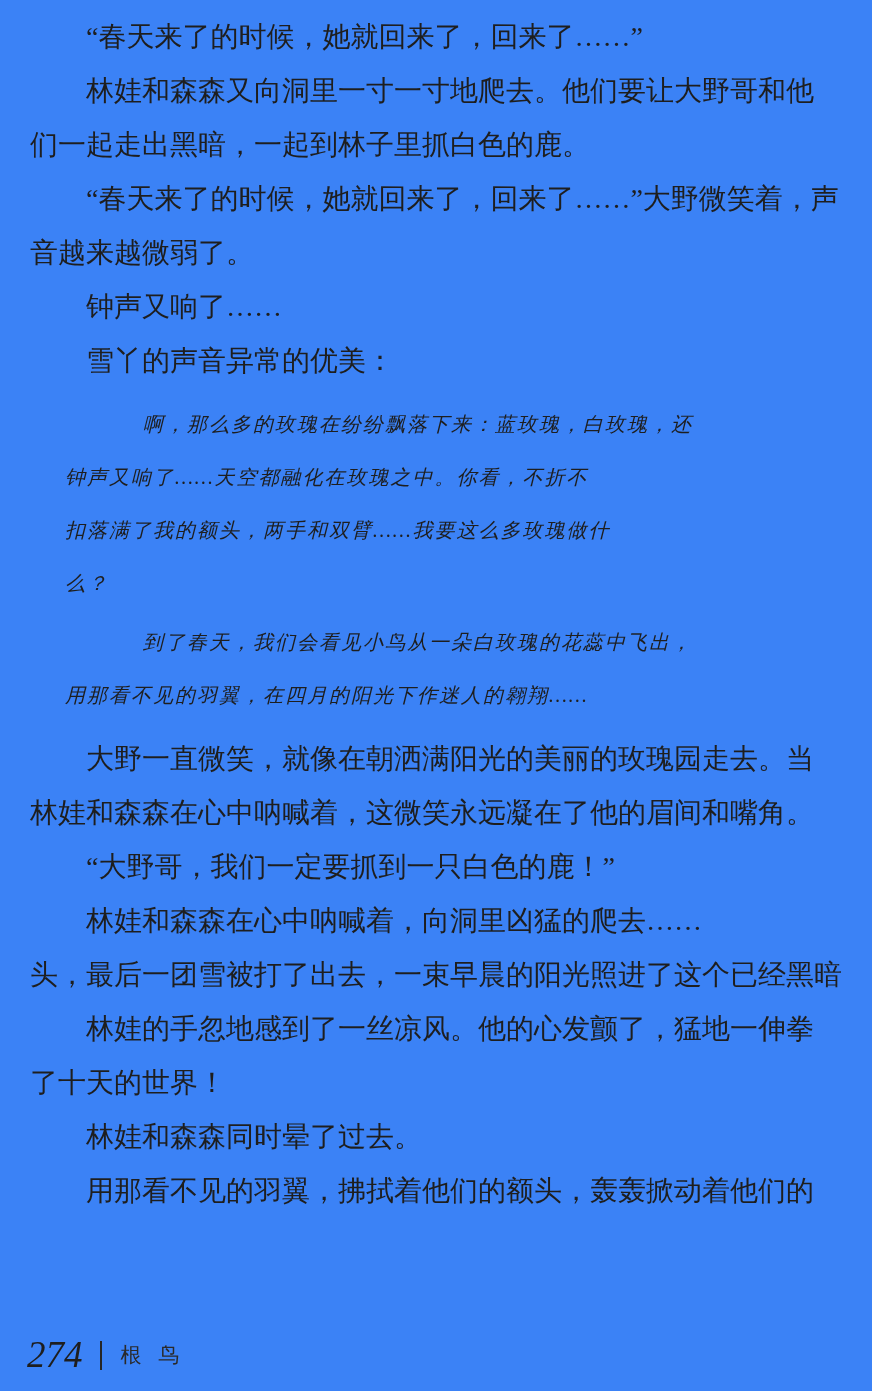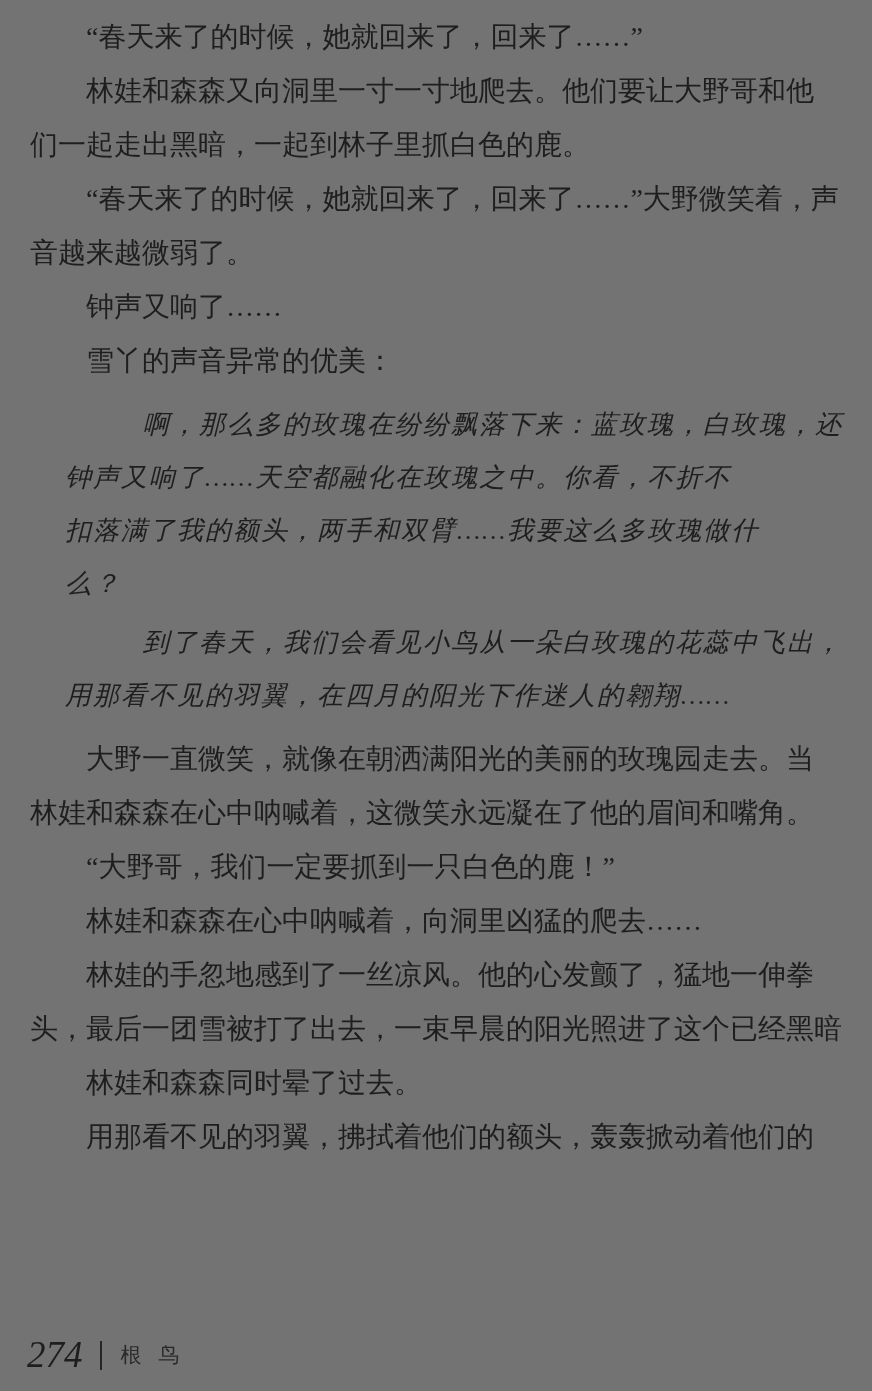--- a/index.html
+++ b/index.html
@@ -4,21 +4,21 @@
 <style>
   html, body {
     margin: 0;
     padding: 0;
     background: #ffffff;
   }
   .page {
     position: relative;
     width: 872px;
     height: 1391px;
-    background: #737373;
+    background: #3b82f6;
     color: #1e1e1e;
     overflow: hidden;
     font-family: "Liberation Serif", "DejaVu Serif", serif;
   }
   .content {
     padding: 10px 24px 0 30px;
   }
   .para {
     margin: 0;
   }
@@ -29,21 +29,21 @@
     letter-spacing: 0px;
   }
   .line.first {
     text-indent: 56px;
   }
   
   .para.quote {
     margin-left: 35px;
   }
   .para.quote .line {
-    font-size: 26px;
+    font-size: 20px;
     line-height: 53px;
     letter-spacing: 2px;
     font-style: italic;
   }
   .para.quote .line.first {
     text-indent: 78px;
   }
   .para.normal + .para.quote { margin-top: 10px; }
   .para.quote + .para.quote { margin-top: 6px; }
   .para.quote + .para.normal { margin-top: 10px; }
@@ -110,22 +110,23 @@
         <div class="line first">大野一直微笑，就像在朝洒满阳光的美丽的玫瑰园走去。当</div>
         <div class="line">林娃和森森在心中呐喊着，这微笑永远凝在了他的眉间和嘴角。</div>
       </div>
       <div class="para normal">
         <div class="line first">“大野哥，我们一定要抓到一只白色的鹿！”</div>
       </div>
       <div class="para normal">
         <div class="line first">林娃和森森在心中呐喊着，向洞里凶猛的爬去……</div>
       </div>
       <div class="para normal">
+        <div class="line">头，最后一团雪被打了出去，一束早晨的阳光照进了这个已经黑暗</div>
         <div class="line first">林娃的手忽地感到了一丝凉风。他的心发颤了，猛地一伸拳</div>
-        <div class="line">头，最后一团雪被打了出去，一束早晨的阳光照进了这个已经黑暗</div>
+        <div class="line">了十天的世界！</div>
       </div>
       <div class="para normal">
         <div class="line first">林娃和森森同时晕了过去。</div>
       </div>
       <div class="para normal">
         <div class="line first">用那看不见的羽翼，拂拭着他们的额头，轰轰掀动着他们的</div>
       </div>
     </div>
 
   <div class="footer">

